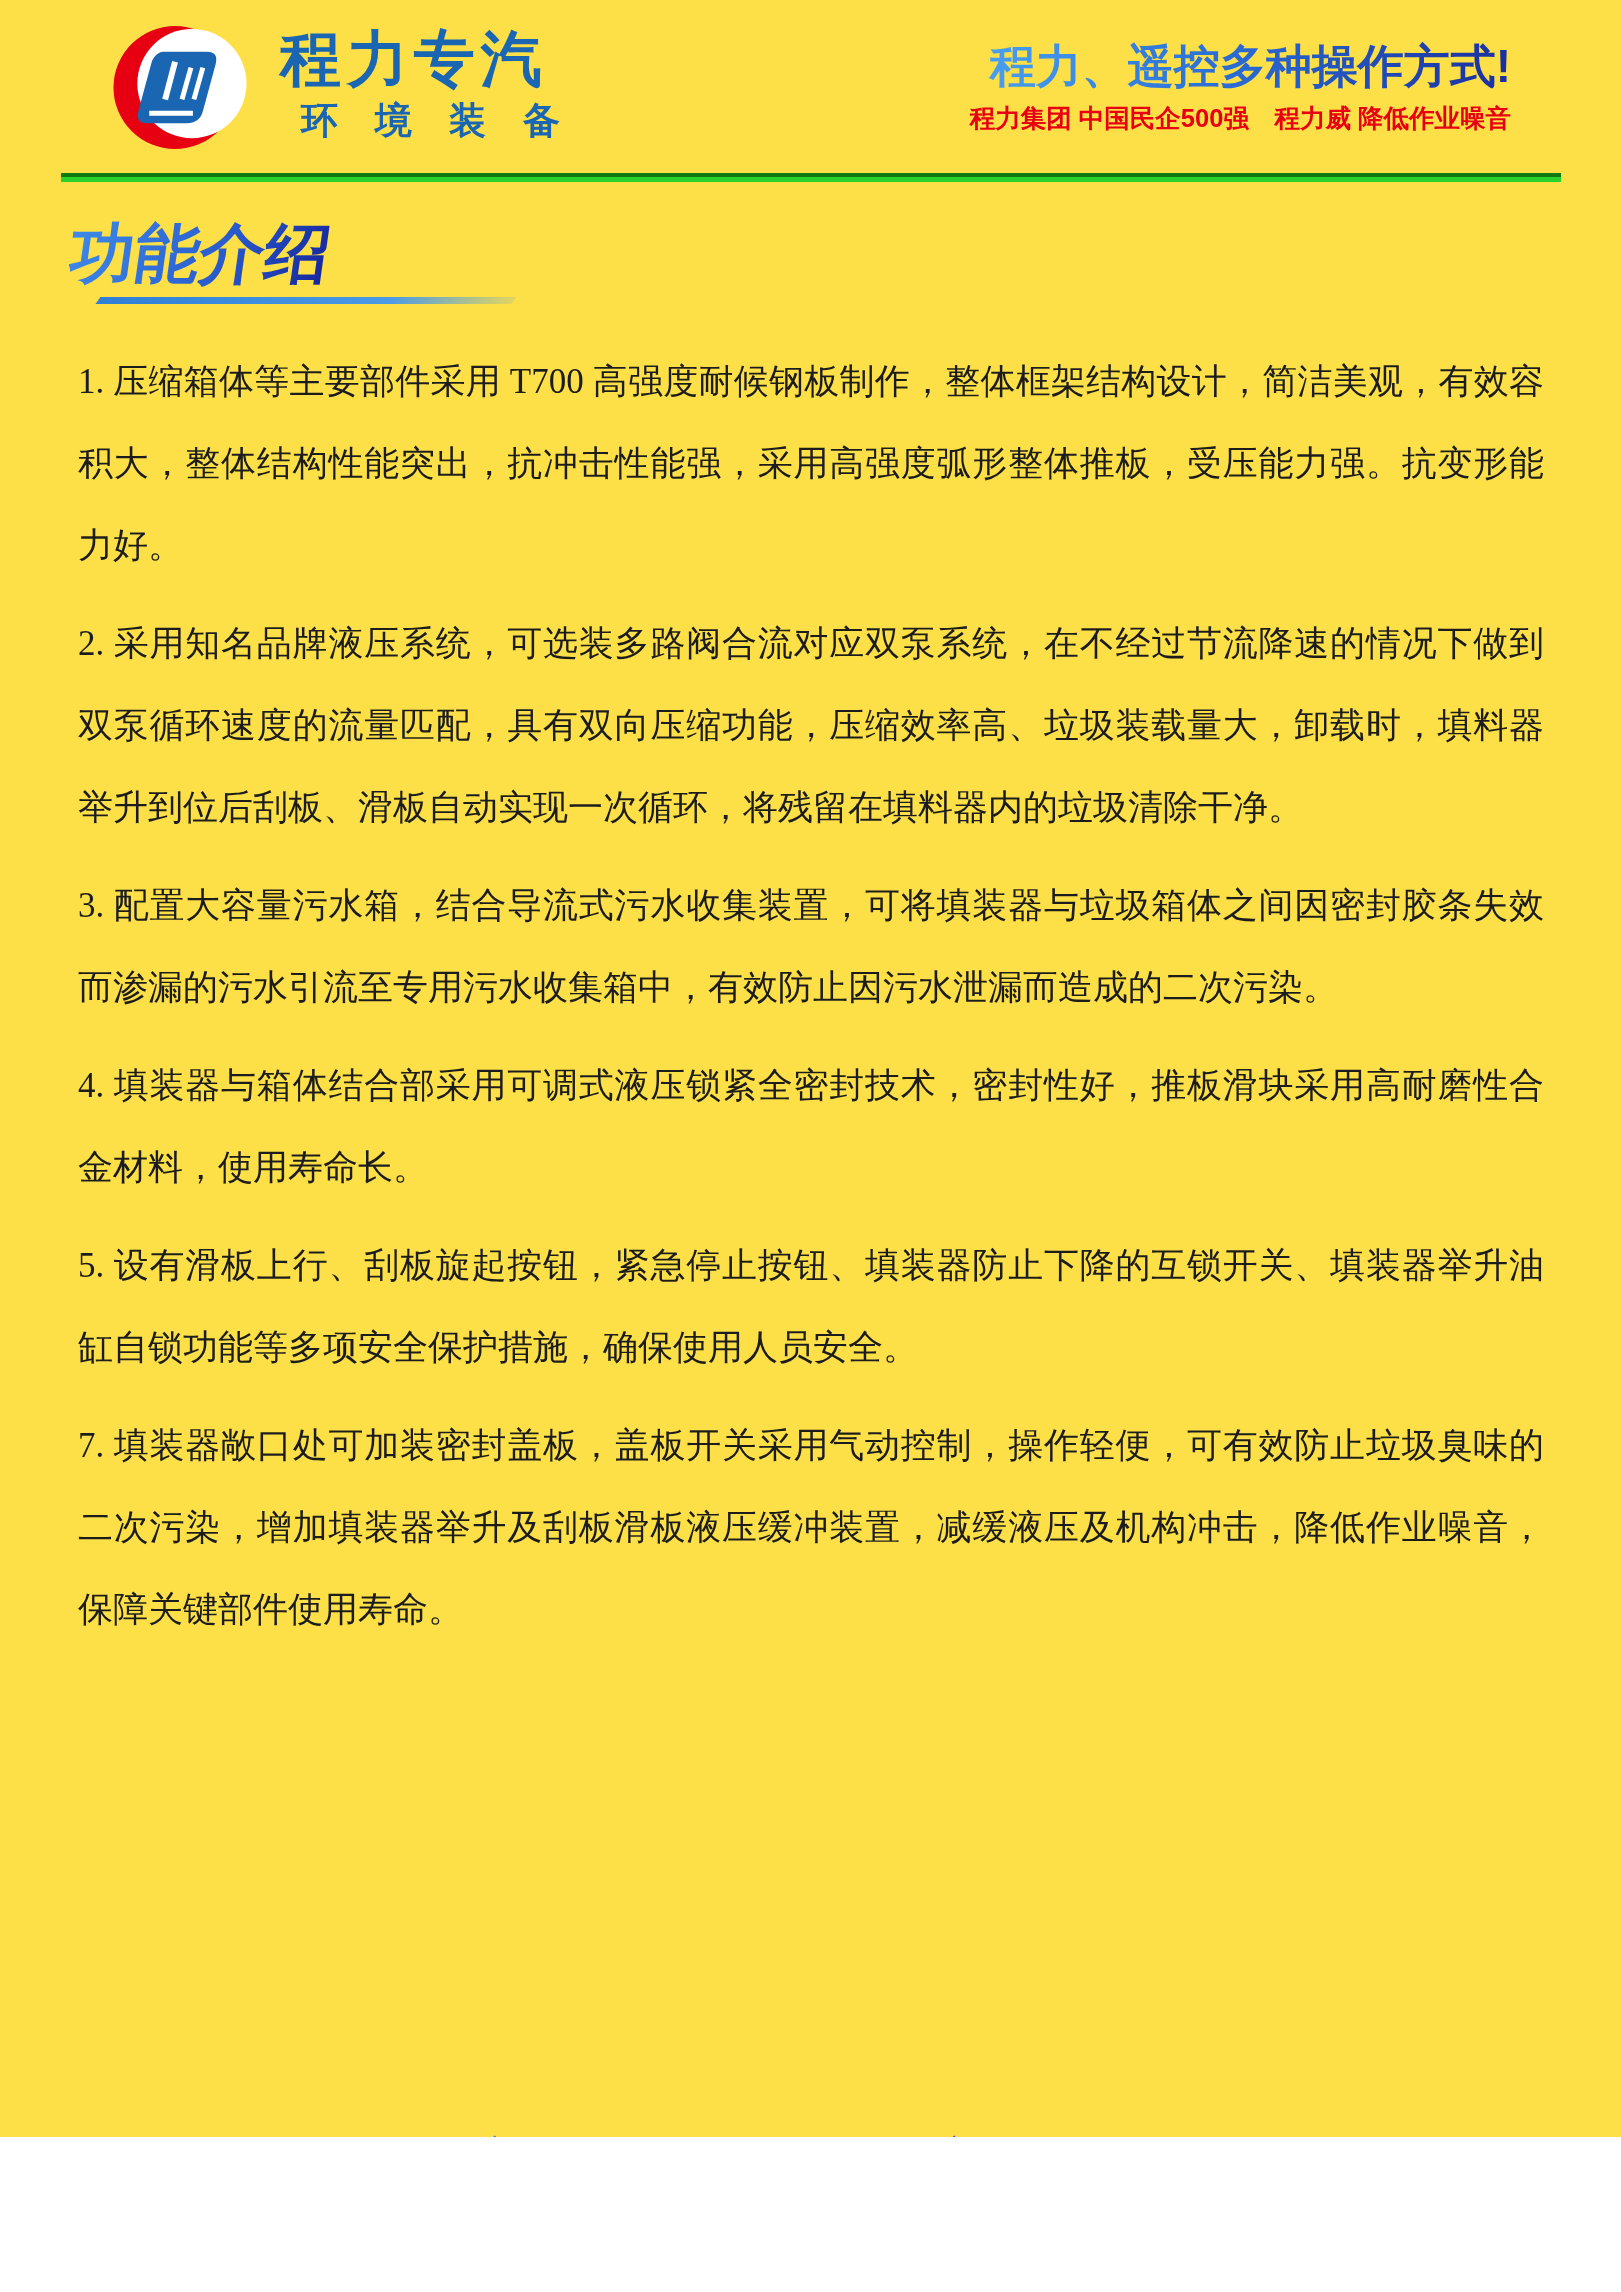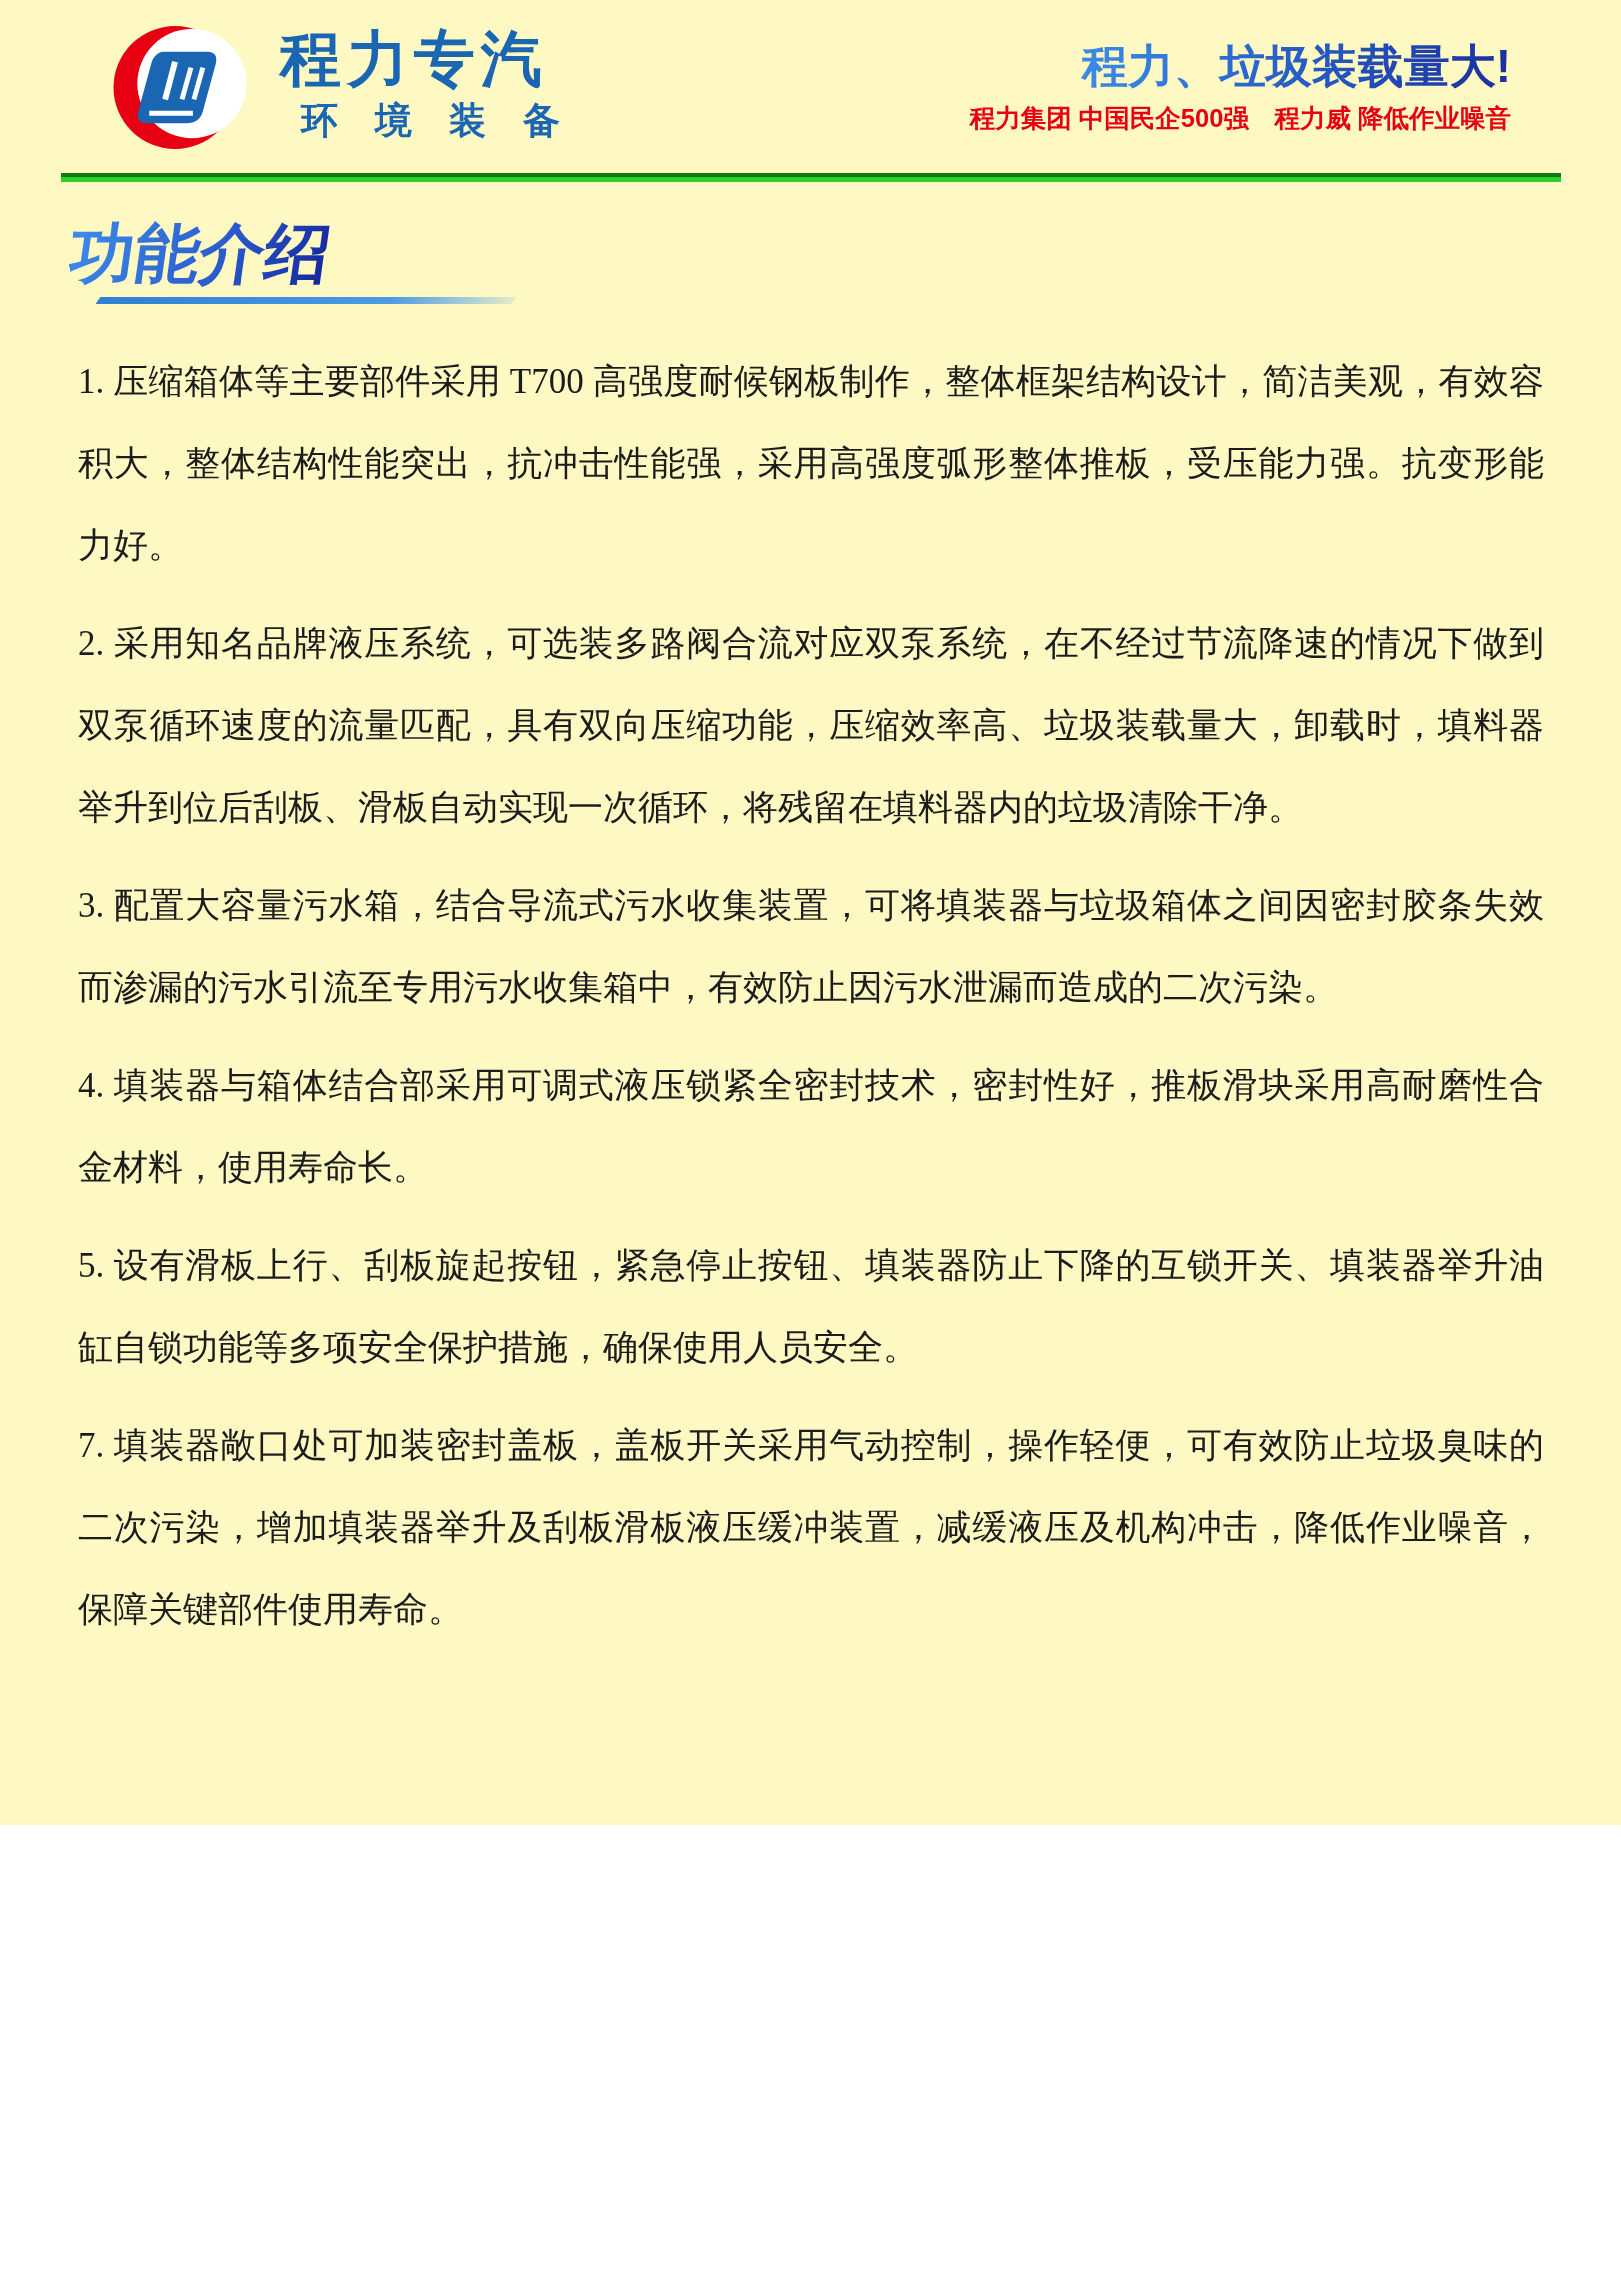--- a/index.html
+++ b/index.html
@@ -1,19 +1,19 @@
 <!DOCTYPE html>
 <html lang="zh"><head>
 <meta charset="utf-8">
 <style>
   html,body{margin:0;padding:0;background:#ffffff;}
   .page{
     position:relative;
-    width:1621px;height:1825px;
-    background:#fef9c3;
+    width:1621px;height:2137px;
+    background:#fde047;
     overflow:hidden;
     font-family:"Liberation Sans", sans-serif;
   }
   
   .logo-mark{position:absolute;left:94px;top:17.6px;width:176px;height:139px;}
   .brand{position:absolute;left:280px;top:29px;width:294px;}
   .brand-name{
     font-size:61px;font-weight:900;color:#1a66b3;
     letter-spacing:5.9px;line-height:1;white-space:nowrap;
   }
@@ -96,21 +96,21 @@
       <path d="M78 44 l-10 38" stroke="#ffffff" stroke-width="6" fill="none"></path>
       <path d="M94 50 l-9 32" stroke="#ffffff" stroke-width="5" fill="none"></path>
       <path d="M106 50 l-9 32" stroke="#ffffff" stroke-width="5" fill="none"></path>
       <path d="M52 96 h44" stroke="#ffffff" stroke-width="5" fill="none"></path>
     </svg>
     <div class="brand">
       <div class="brand-name">程力专汽</div>
       <div class="brand-sub">环境装备</div>
     </div>
     <div class="header-right">
-      <div class="slogan">程力、垃圾装载量大!</div>
+      <div class="slogan">程力、遥控多种操作方式!</div>
       <div class="banner">程力集团 中国民企500强　程力威 降低作业噪音</div>
     </div>
   </header>
 
   <div class="divider"></div>
 
   <h1 class="title">功能介绍</h1>
   <div class="title-underline"></div>
 
   <main class="features">

